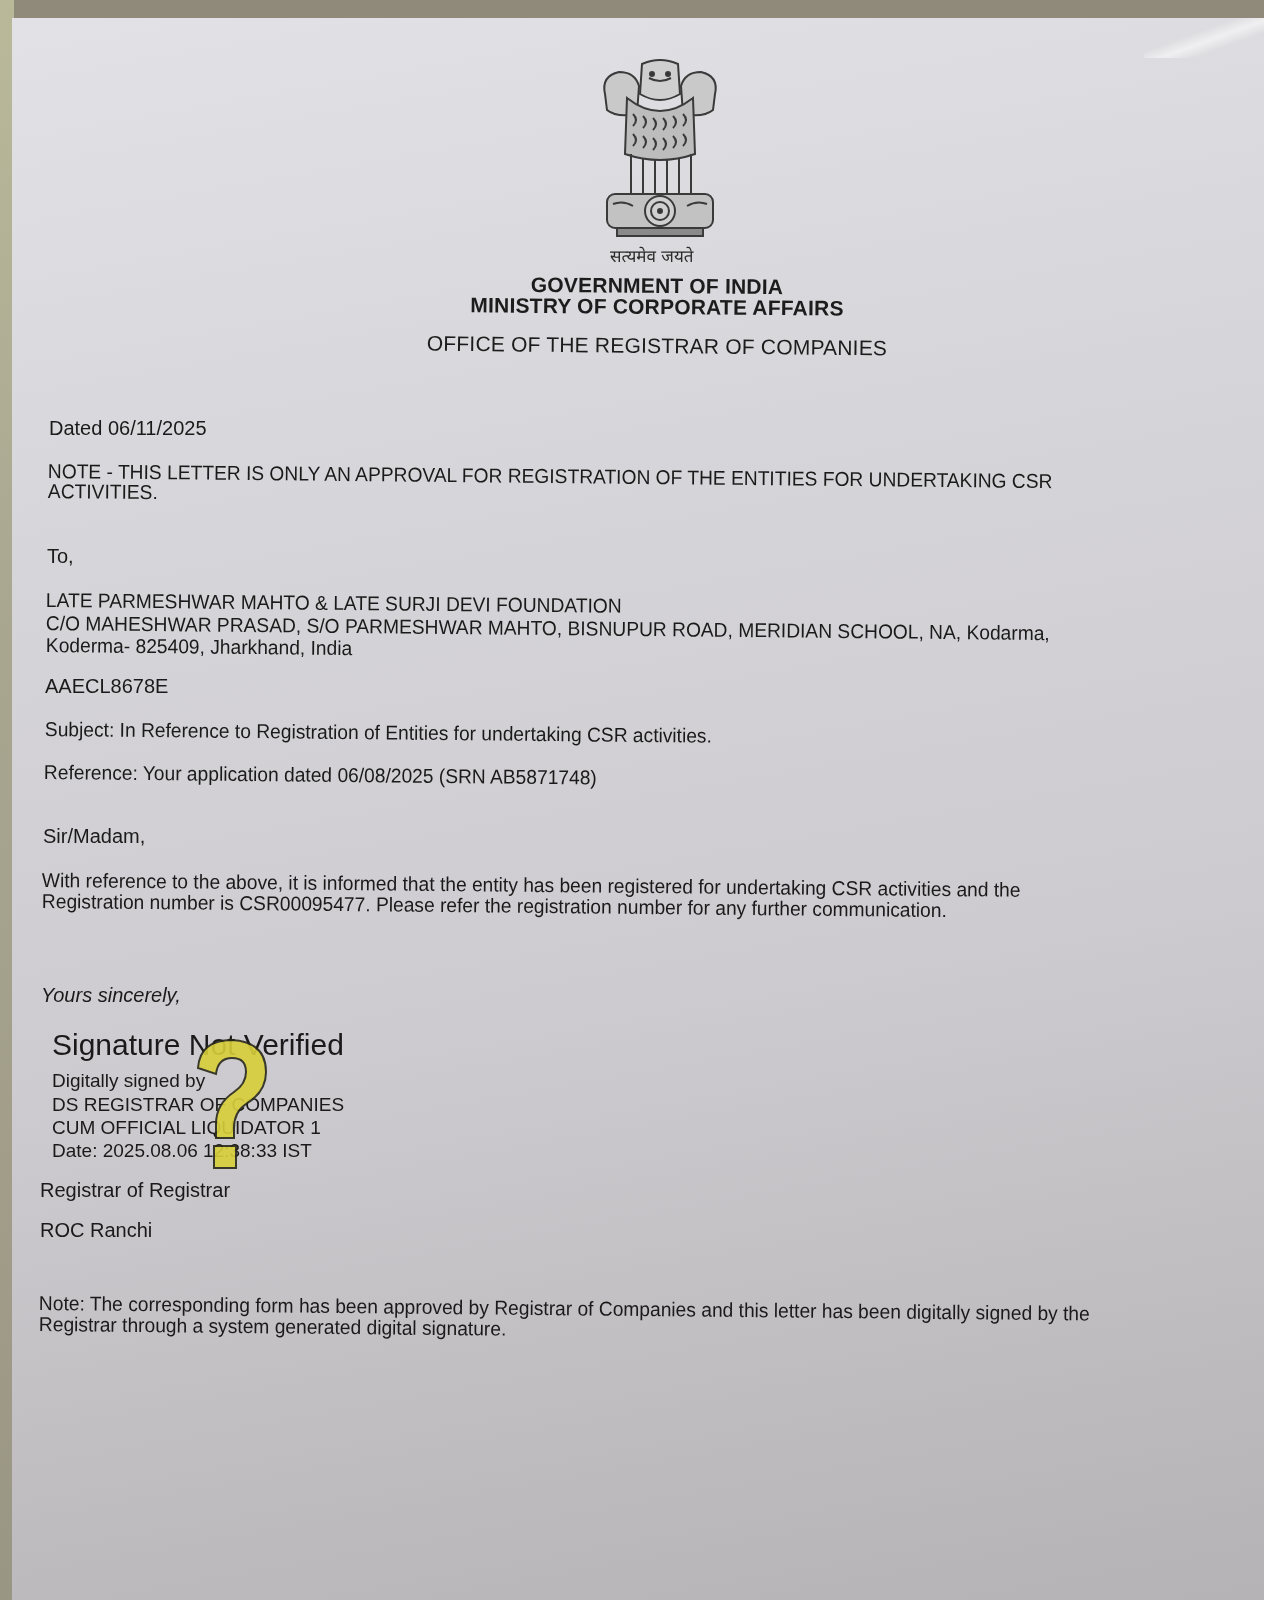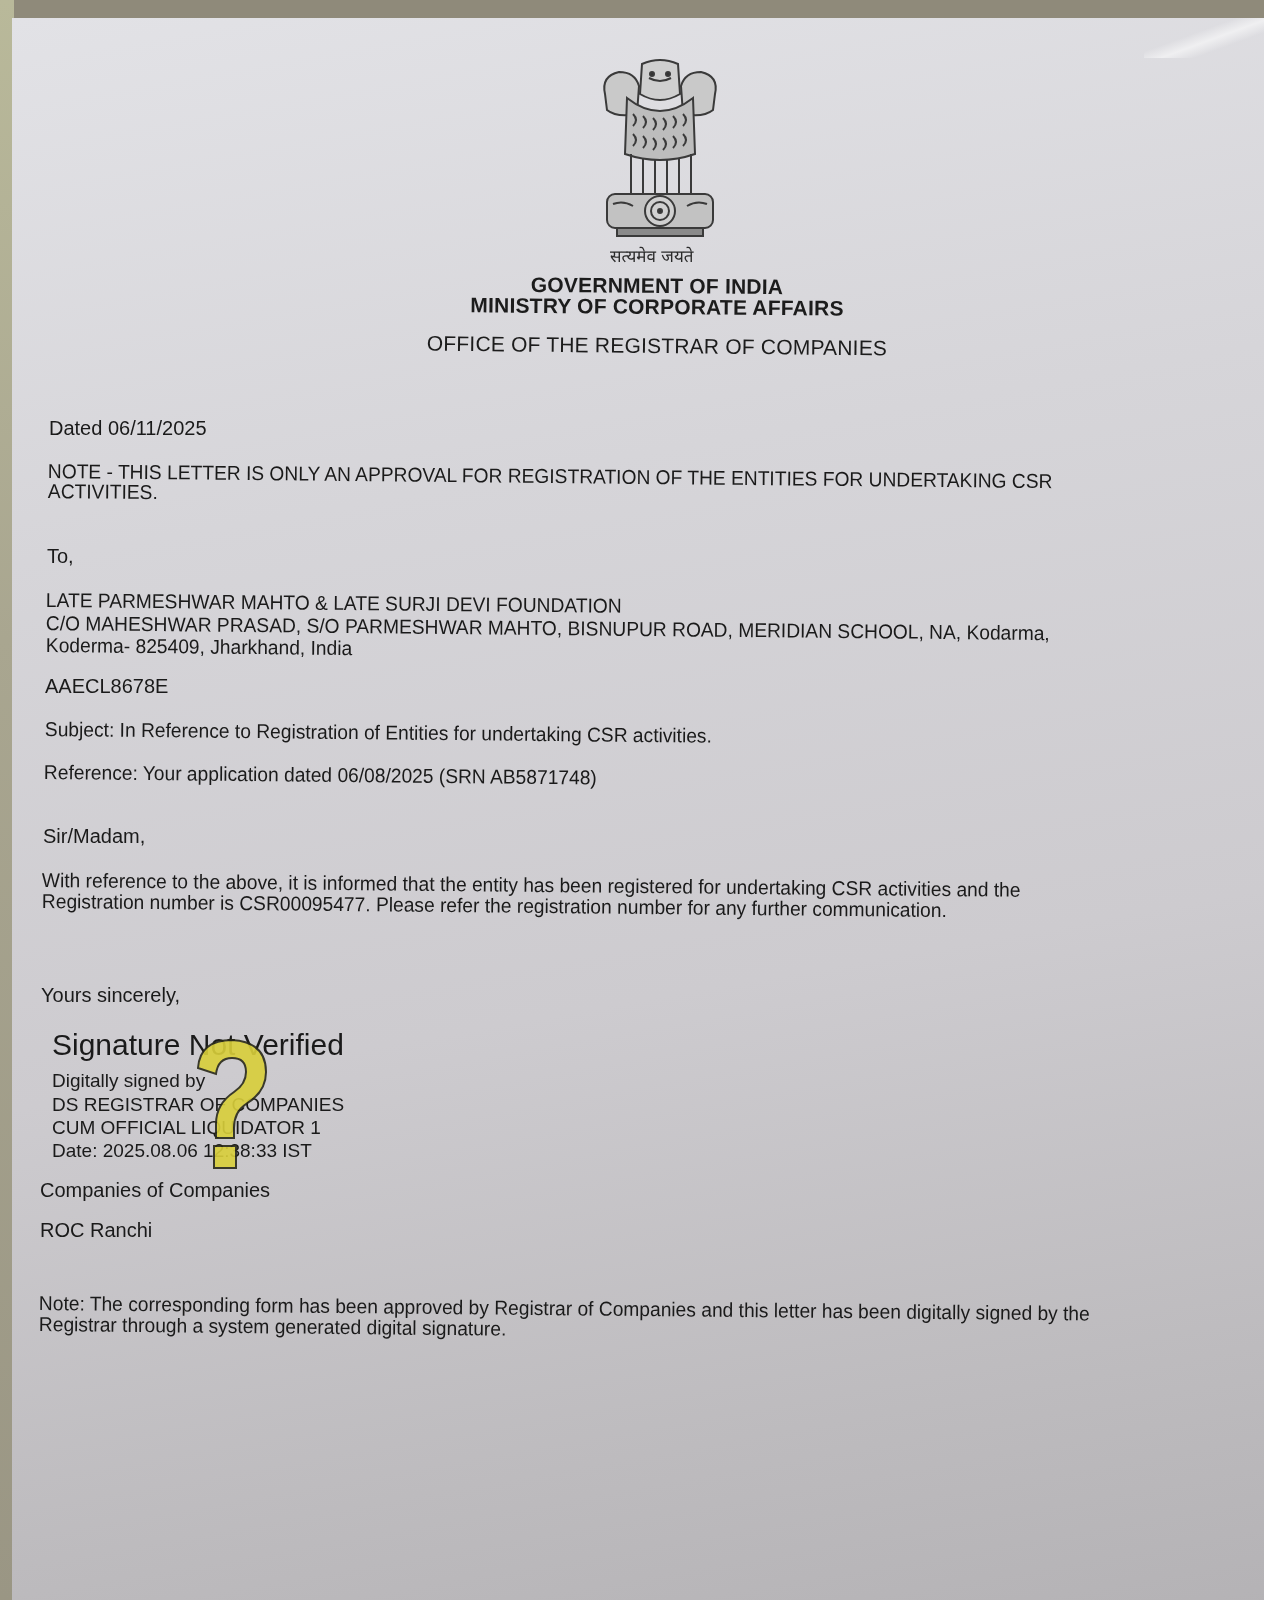--- a/index.html
+++ b/index.html
@@ -145,31 +145,31 @@
   <div class="line" style="left:33px; top:658px;">AAECL8678E</div>
 
   <div class="line cond" style="left:33px; top:701px;">Subject: In Reference to Registration of Entities for undertaking CSR activities.</div>
   <div class="line cond" style="left:32px; top:744px;">Reference: Your application dated 06/08/2025 (SRN AB5871748)</div>
 
   <div class="line" style="left:31px; top:808px;">Sir/Madam,</div>
 
   <div class="line cond" style="left:30px; top:852px;">With reference to the above, it is informed that the entity has been registered for undertaking CSR activities and the</div>
   <div class="line cond" style="left:30px; top:873px;">Registration number is CSR00095477. Please refer the registration number for any further communication.</div>
 
-  <div class="line" style="left:29px; top:967px;">Yours sincerely,</div>
+  <div class="line" style="left:29px; top:967px;font-style:italic;">Yours sincerely,</div>
 
   <div class="sig-title" style="left:40px;">Signature Not Verified</div>
   <div class="sig-line" style="left:40px; top:1052px;">Digitally signed by</div>
   <div class="sig-line" style="left:40px; top:1076px;">DS REGISTRAR OF COMPANIES</div>
   <div class="sig-line" style="left:40px; top:1099px;">CUM OFFICIAL LIQUIDATOR 1</div>
   <div class="sig-line" style="left:40px; top:1122px;">Date: 2025.08.06 12:38:33 IST</div>
 
   <svg class="qmark" viewBox="0 0 90 150" style="left:174px;">
     <path d="M12 34 Q14 6 46 6 Q80 8 80 38 Q80 58 60 70 Q48 78 48 94 L48 104 L30 104 L30 90 Q30 70 48 58 Q60 50 60 38 Q60 24 46 24 Q32 24 30 40 Z" fill="#d9cf3a" stroke="#2a2a1a" stroke-width="2" opacity="0.9"></path>
     <rect x="28" y="112" width="22" height="22" fill="#d9cf3a" stroke="#2a2a1a" stroke-width="2" opacity="0.9"></rect>
   </svg>
 
-  <div class="line" style="left:28px; top:1162px;">Companies of Companies</div>
+  <div class="line" style="left:28px; top:1162px;">Registrar of Registrar</div>
   <div class="line" style="left:28px; top:1202px;text-align:center;">ROC Ranchi</div>
 
   <div class="line cond" style="left:27px; top:1275px;">Note: The corresponding form has been approved by Registrar of Companies and this letter has been digitally signed by the</div>
   <div class="line cond" style="left:27px; top:1296px;">Registrar through a system generated digital signature.</div>
 </div>
 
 </body></html>

